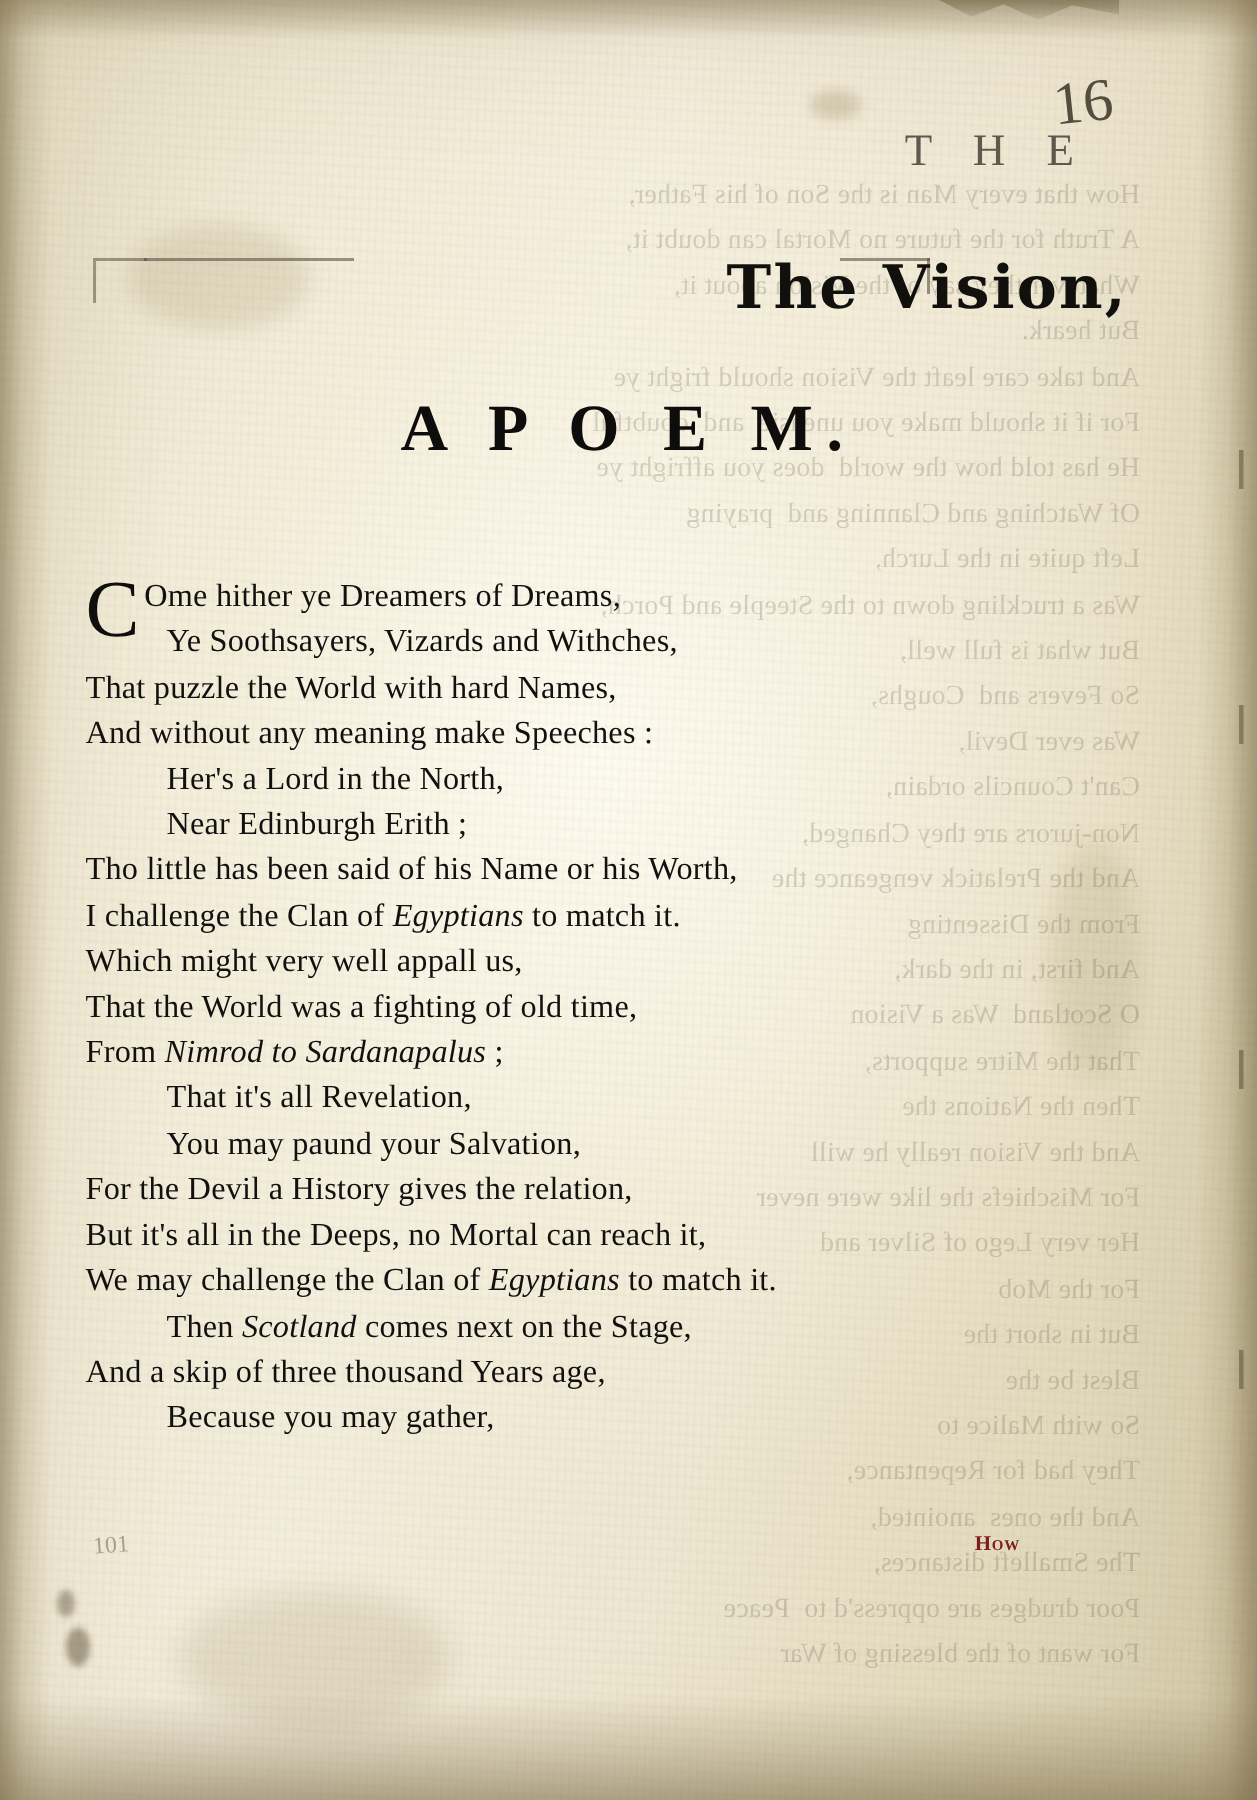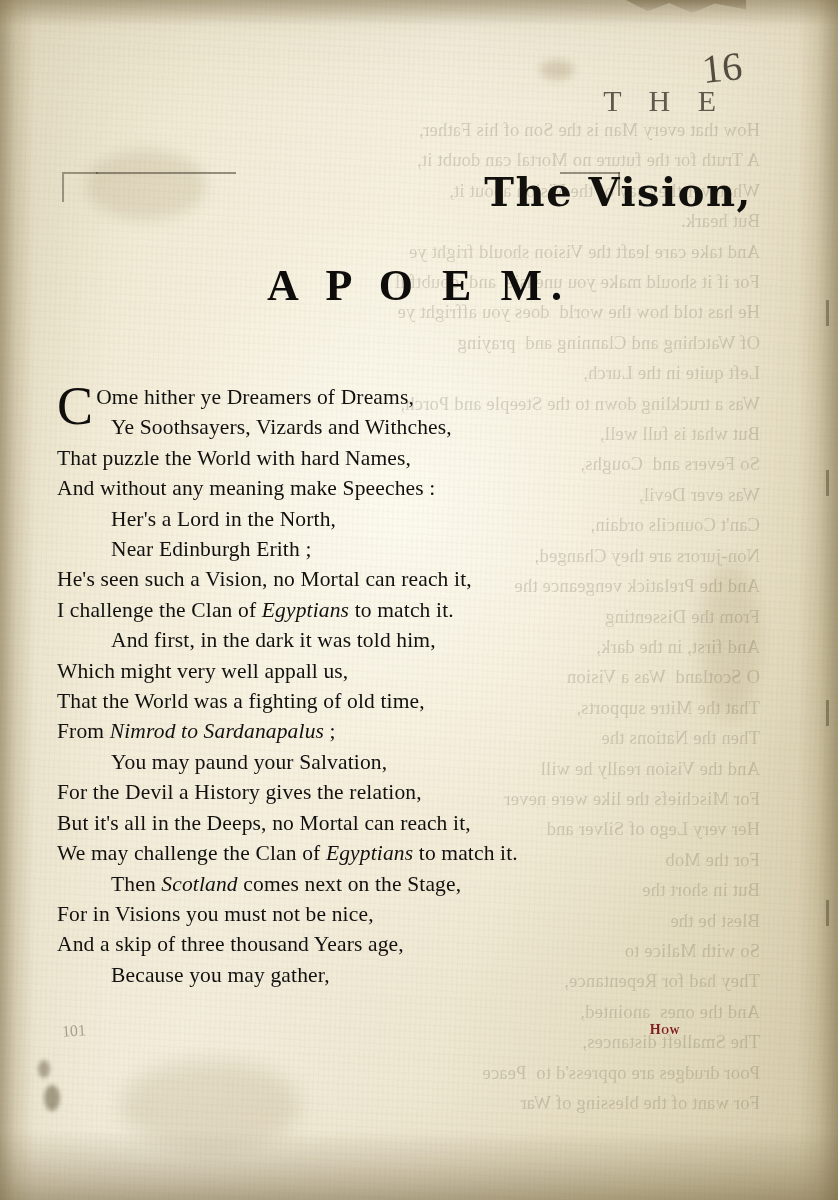--- a/index.html
+++ b/index.html
@@ -261,32 +261,31 @@
 
     <div class="title-poem">A  P O E M.</div>
 
     <div class="poem" id="poem">
         <div class="ln"><span class="dropcap">C</span>Ome hither ye Dreamers of Dreams,</div>
         <div class="ln ind">Ye Soothsayers, Vizards and Withches,</div>
         <div class="ln">That puzzle the World with hard Names,</div>
         <div class="ln">And without any meaning make Speeches :</div>
         <div class="ln ind">Her's a Lord in the North,</div>
         <div class="ln ind">Near Edinburgh Erith ;</div>
-        <div class="ln">He's seen such a Vision, no Mortal can reach it,</div>
+        <div class="ln">Tho little has been said of his Name or his Worth,</div>
         <div class="ln">I challenge the Clan of <span class="it">Egyptians</span> to match it.</div>
-        <div class="ln ind">And first, in the dark it was told him,</div>
         <div class="ln">Which might very well appall us,</div>
         <div class="ln">That the World was a fighting of old time,</div>
         <div class="ln">From <span class="it">Nimrod to Sardanapalus</span> ;</div>
+        <div class="ln ind">That it's all Revelation,</div>
         <div class="ln ind">You may paund your Salvation,</div>
         <div class="ln">For the Devil a History gives the relation,</div>
         <div class="ln">But it's all in the Deeps, no Mortal can reach it,</div>
         <div class="ln">We may challenge the Clan of <span class="it">Egyptians</span> to match it.</div>
         <div class="ln ind">Then <span class="it">Scotland</span> comes next on the Stage,</div>
-        <div class="ln">For in Visions you must not be nice,</div>
         <div class="ln">And a skip of three thousand Years age,</div>
         <div class="ln ind">Because you may gather,</div>
       </div>
 
     <div class="pencil-mark">101</div>
     <div class="catchword">How</div>
   </div>
 
   <div class="edge-shade"></div>
   <div class="left-edge"></div>

